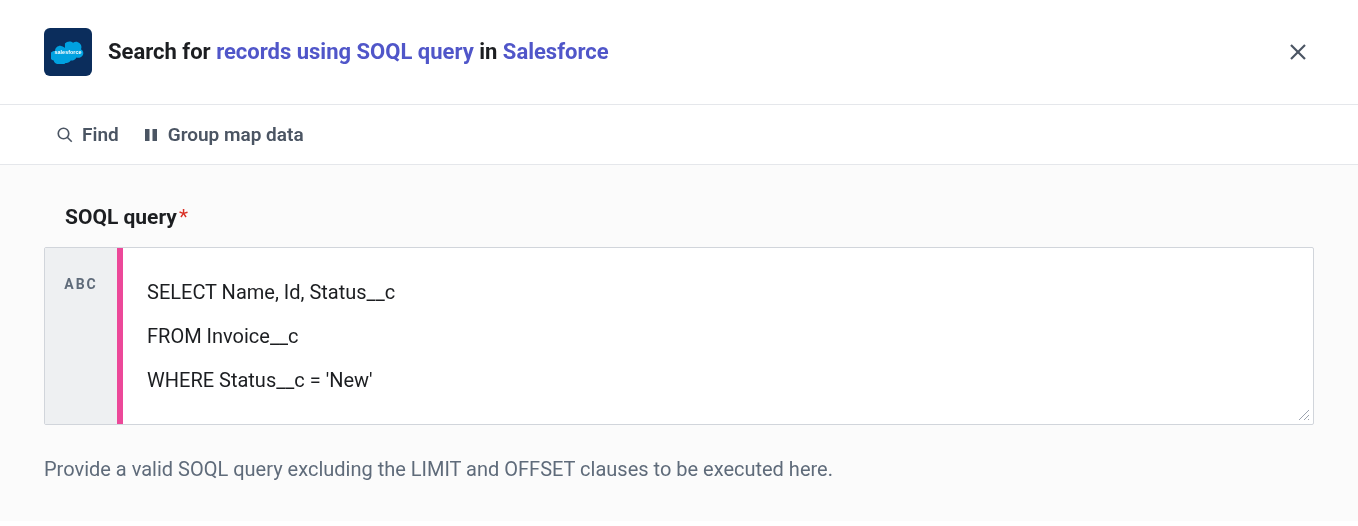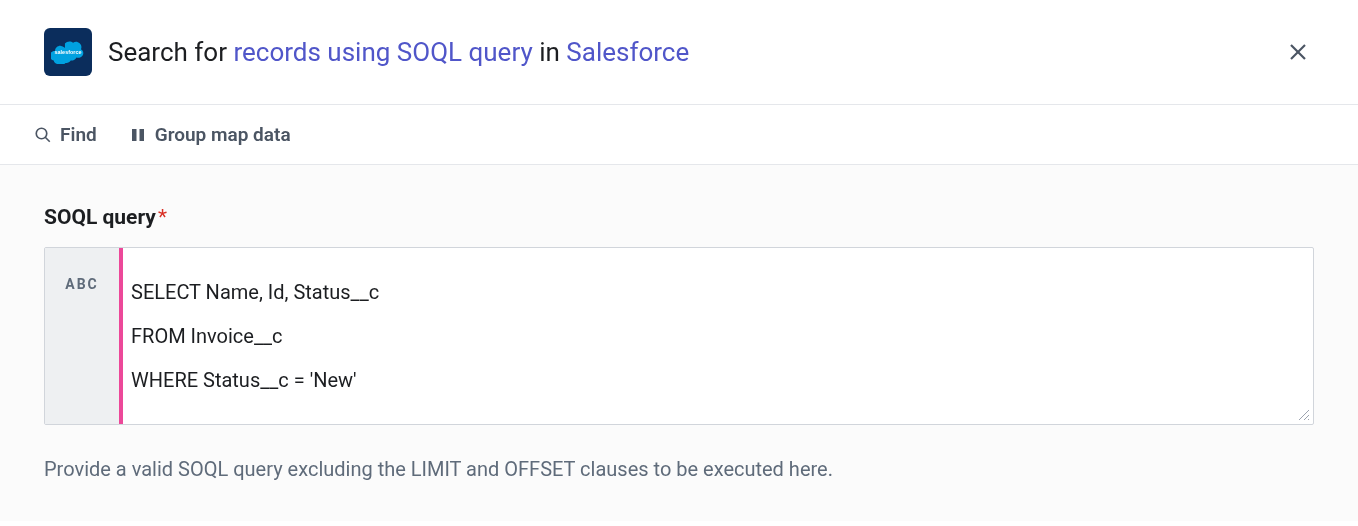--- a/index.html
+++ b/index.html
@@ -30,22 +30,22 @@
       align-items: center;
       justify-content: center;
       margin-right: 16px;
       flex-shrink: 0;
     }
     .app-icon svg {
       width: 34px;
       height: 24px;
     }
     .header-title {
-      font-size: 26px;
-      font-weight: 400;
+      font-size: 22px;
+      font-weight: 700;
       color: #1c1e21;
       line-height: 1.4;
     }
     .header-title .link {
       color: #5056c9;
     }
     .close-btn {
       position: absolute;
       right: 48px;
       top: 50%;
@@ -54,22 +54,22 @@
       height: 24px;
       cursor: pointer;
       color: #4b5563;
       display: flex;
       align-items: center;
       justify-content: center;
     }
     .toolbar {
       display: flex;
       align-items: center;
-      padding: 18px 34px;
-      gap: 32px;
+      padding: 18px 56px;
+      gap: 23px;
       border-bottom: 1px solid #e5e7eb;
     }
     .toolbar-item {
       display: flex;
       align-items: center;
       gap: 8px;
       font-size: 19px;
       font-weight: 600;
       color: #4b5563;
       cursor: pointer;
@@ -81,52 +81,53 @@
     }
     .content {
       padding: 40px 44px;
       background: #fbfbfb;
     }
     .field-label {
       font-size: 21px;
       font-weight: 700;
       color: #1c1e21;
       margin-bottom: 18px;
+      margin-left: 21px;
     }
     .required-mark {
       color: #d93025;
       font-weight: 400;
       margin-left: 2px;
     }
     .query-container {
       display: flex;
       border: 1px solid #d1d5db;
       background: #ffffff;
       border-radius: 2px;
       position: relative;
     }
     .type-badge {
       width: 78px;
       background: #eef0f2;
-      border-right: 4px solid #ec4899;
+      border-right: 6px solid #ec4899;
       display: flex;
       align-items: flex-start;
       justify-content: center;
       padding-top: 28px;
       flex-shrink: 0;
     }
     .type-badge-text {
       font-size: 14px;
       font-weight: 700;
       letter-spacing: 2px;
       color: #5f6b7a;
     }
     .query-text {
       flex: 1;
-      padding: 22px 22px 22px 8px;
+      padding: 22px 22px 22px 24px;
       font-size: 20px;
       color: #1c1e21;
       line-height: 2.2;
       white-space: pre-wrap;
       font-family: inherit;
       border: none;
       resize: both;
       outline: none;
       min-height: 160px;
     }

